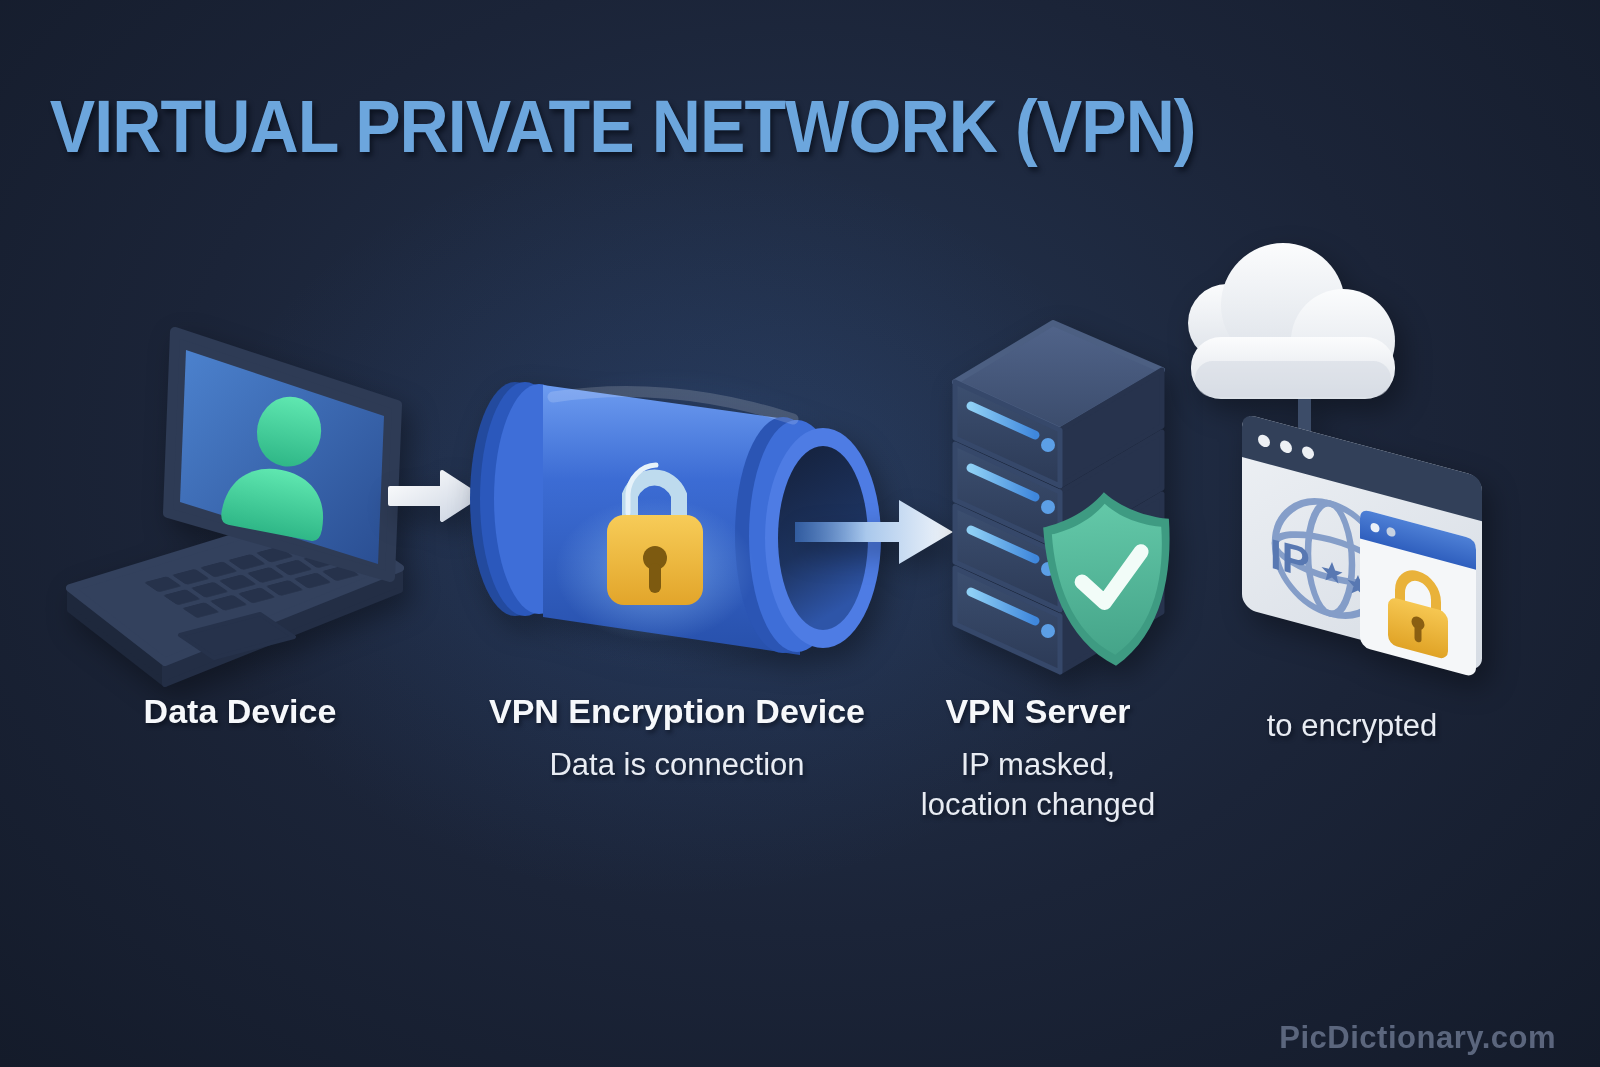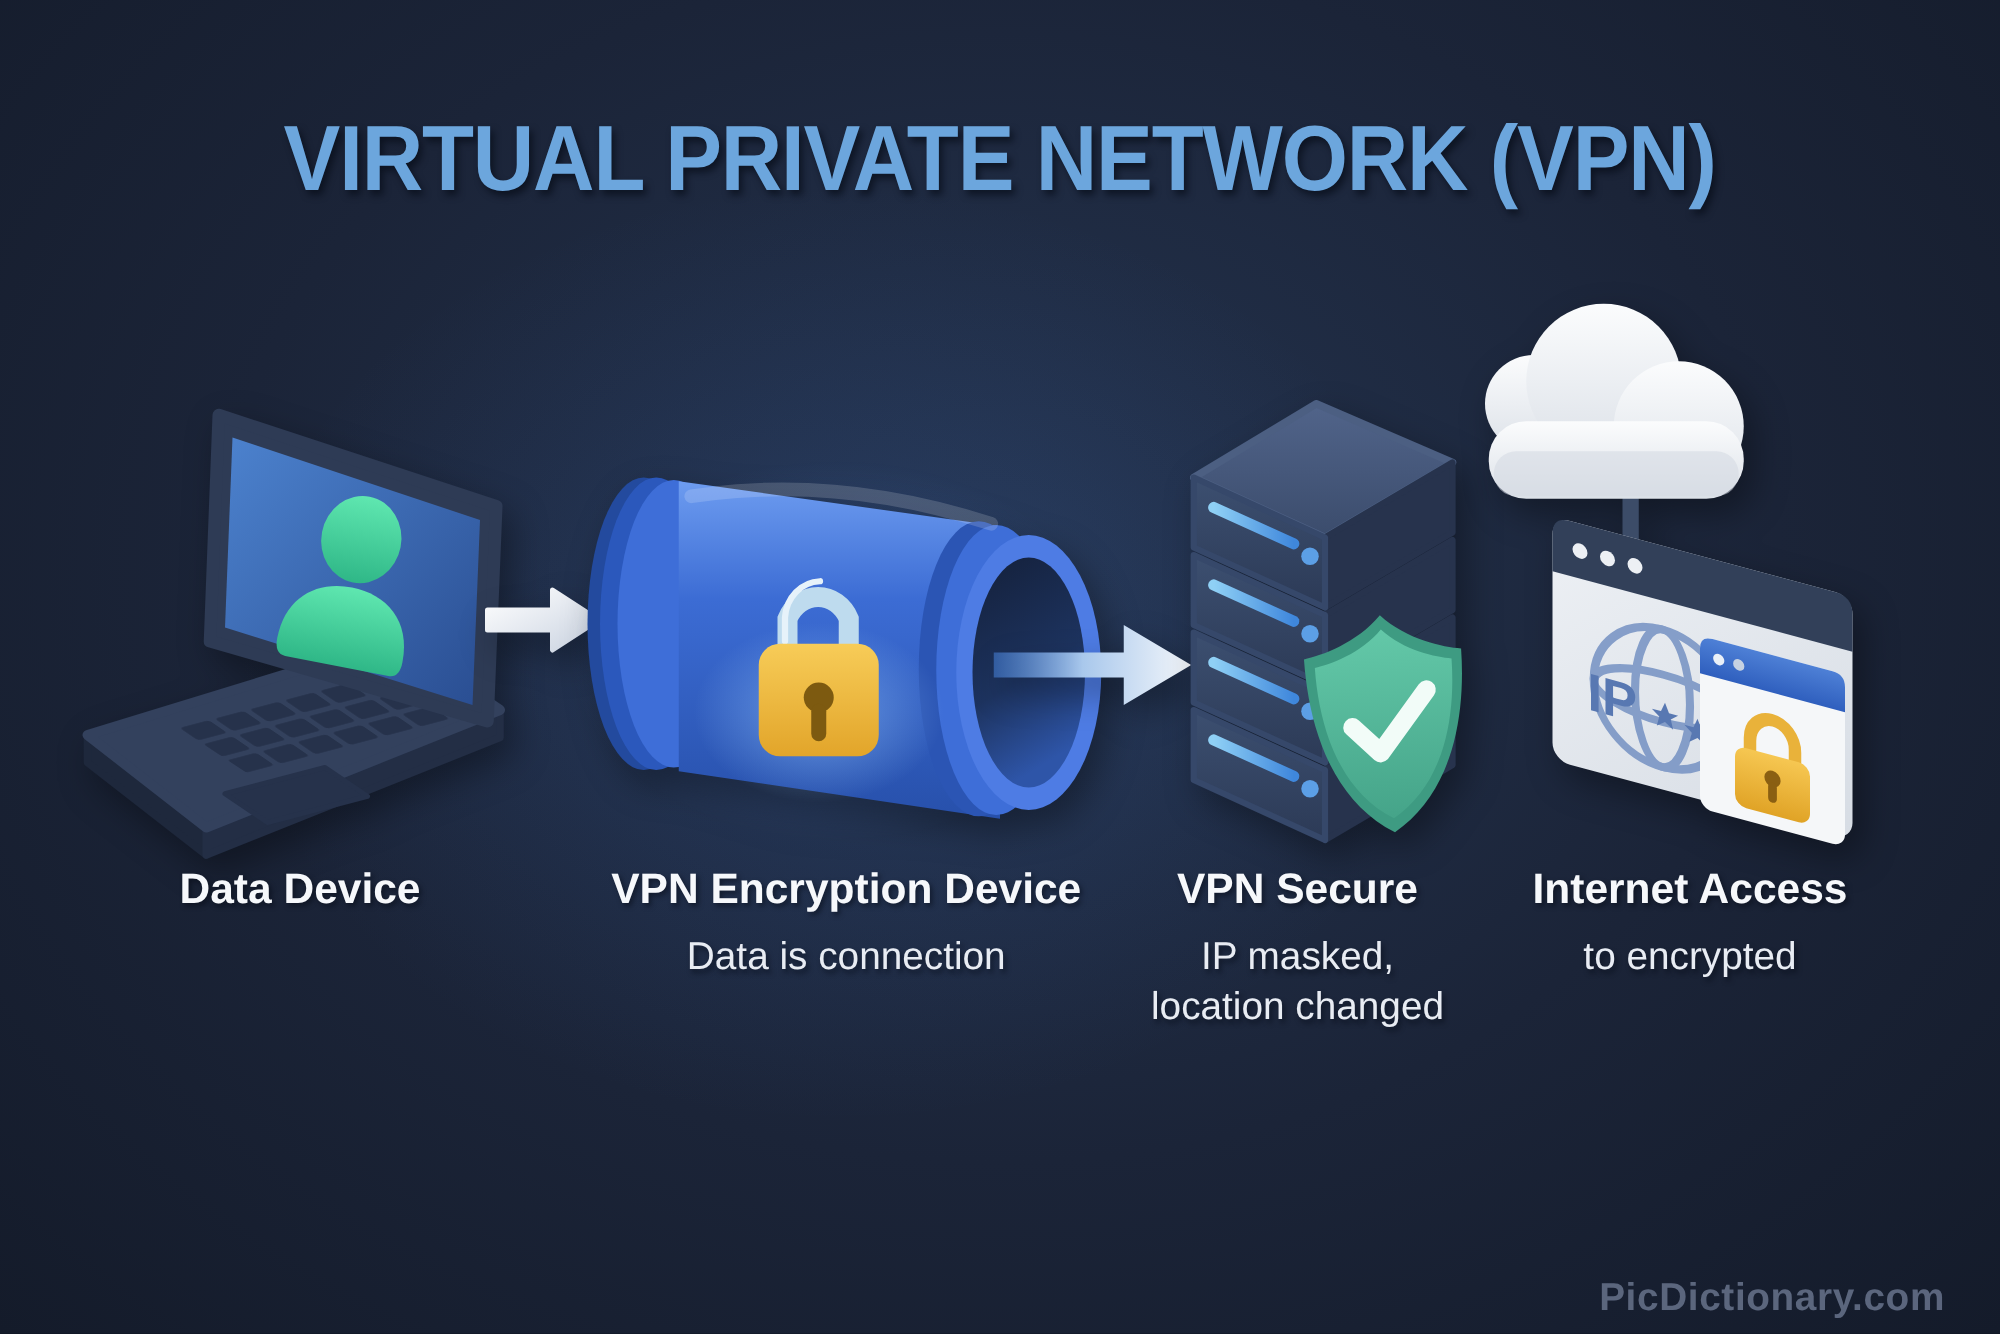--- a/index.html
+++ b/index.html
@@ -6,21 +6,21 @@
   html,body { background:#0e1420; }
   .canvas {
     position:relative; width:1600px; height:1067px; overflow:hidden;
     font-family:"Liberation Sans", sans-serif;
     background:
       radial-gradient(closest-side at 42% 49%, rgba(70,125,220,0.14), rgba(70,125,220,0) 72%),
       radial-gradient(ellipse at 50% 42%, #243450 0%, #1b2438 55%, #141b2a 100%);
   }
   .title {
     position:absolute; top:84px; left:0; width:1600px;
-    text-align:center; font-weight:bold; font-size:74px;
+    font-weight:bold; font-size:74px;
     color:#6ca6dd; letter-spacing:-1px;
     text-shadow:3px 4px 6px rgba(4,8,18,0.6);
     white-space:nowrap;
   }
   .title > span { display:inline-block; transform:scaleX(0.92); }
   .art { position:absolute; }
   .caption { position:absolute; text-align:center; }
   .caption .h {
     font-size:34px; font-weight:bold; color:#f6f8fb;
     text-shadow:2px 3px 4px rgba(4,8,18,0.5); white-space:nowrap;
@@ -279,29 +279,28 @@
   <div class="caption" style="left:80px; top:692px; width:320px;">
     <div class="h">Data Device</div>
   </div>
 
   <div class="caption" style="left:447px; top:692px; width:460px;">
     <div class="h">VPN Encryption Device</div>
     <div class="s">Data is connection</div>
   </div>
 
   <div class="caption" style="left:880px; top:692px; width:316px;">
-    <div class="h">VPN Secure</div>
+    <div class="h">VPN Server</div>
     <div class="s">
       <div>IP masked,</div>
       <div>location changed</div>
     </div>
   </div>
 
   <div class="caption" style="left:1190px; top:692px; width:324px;">
-    <div class="h">Internet Access</div>
     <div class="s">
       <div>to encrypted</div>
     </div>
   </div>
 
   <div class="watermark">PicDictionary.com</div>
 
 </div>
 
 </body></html>

